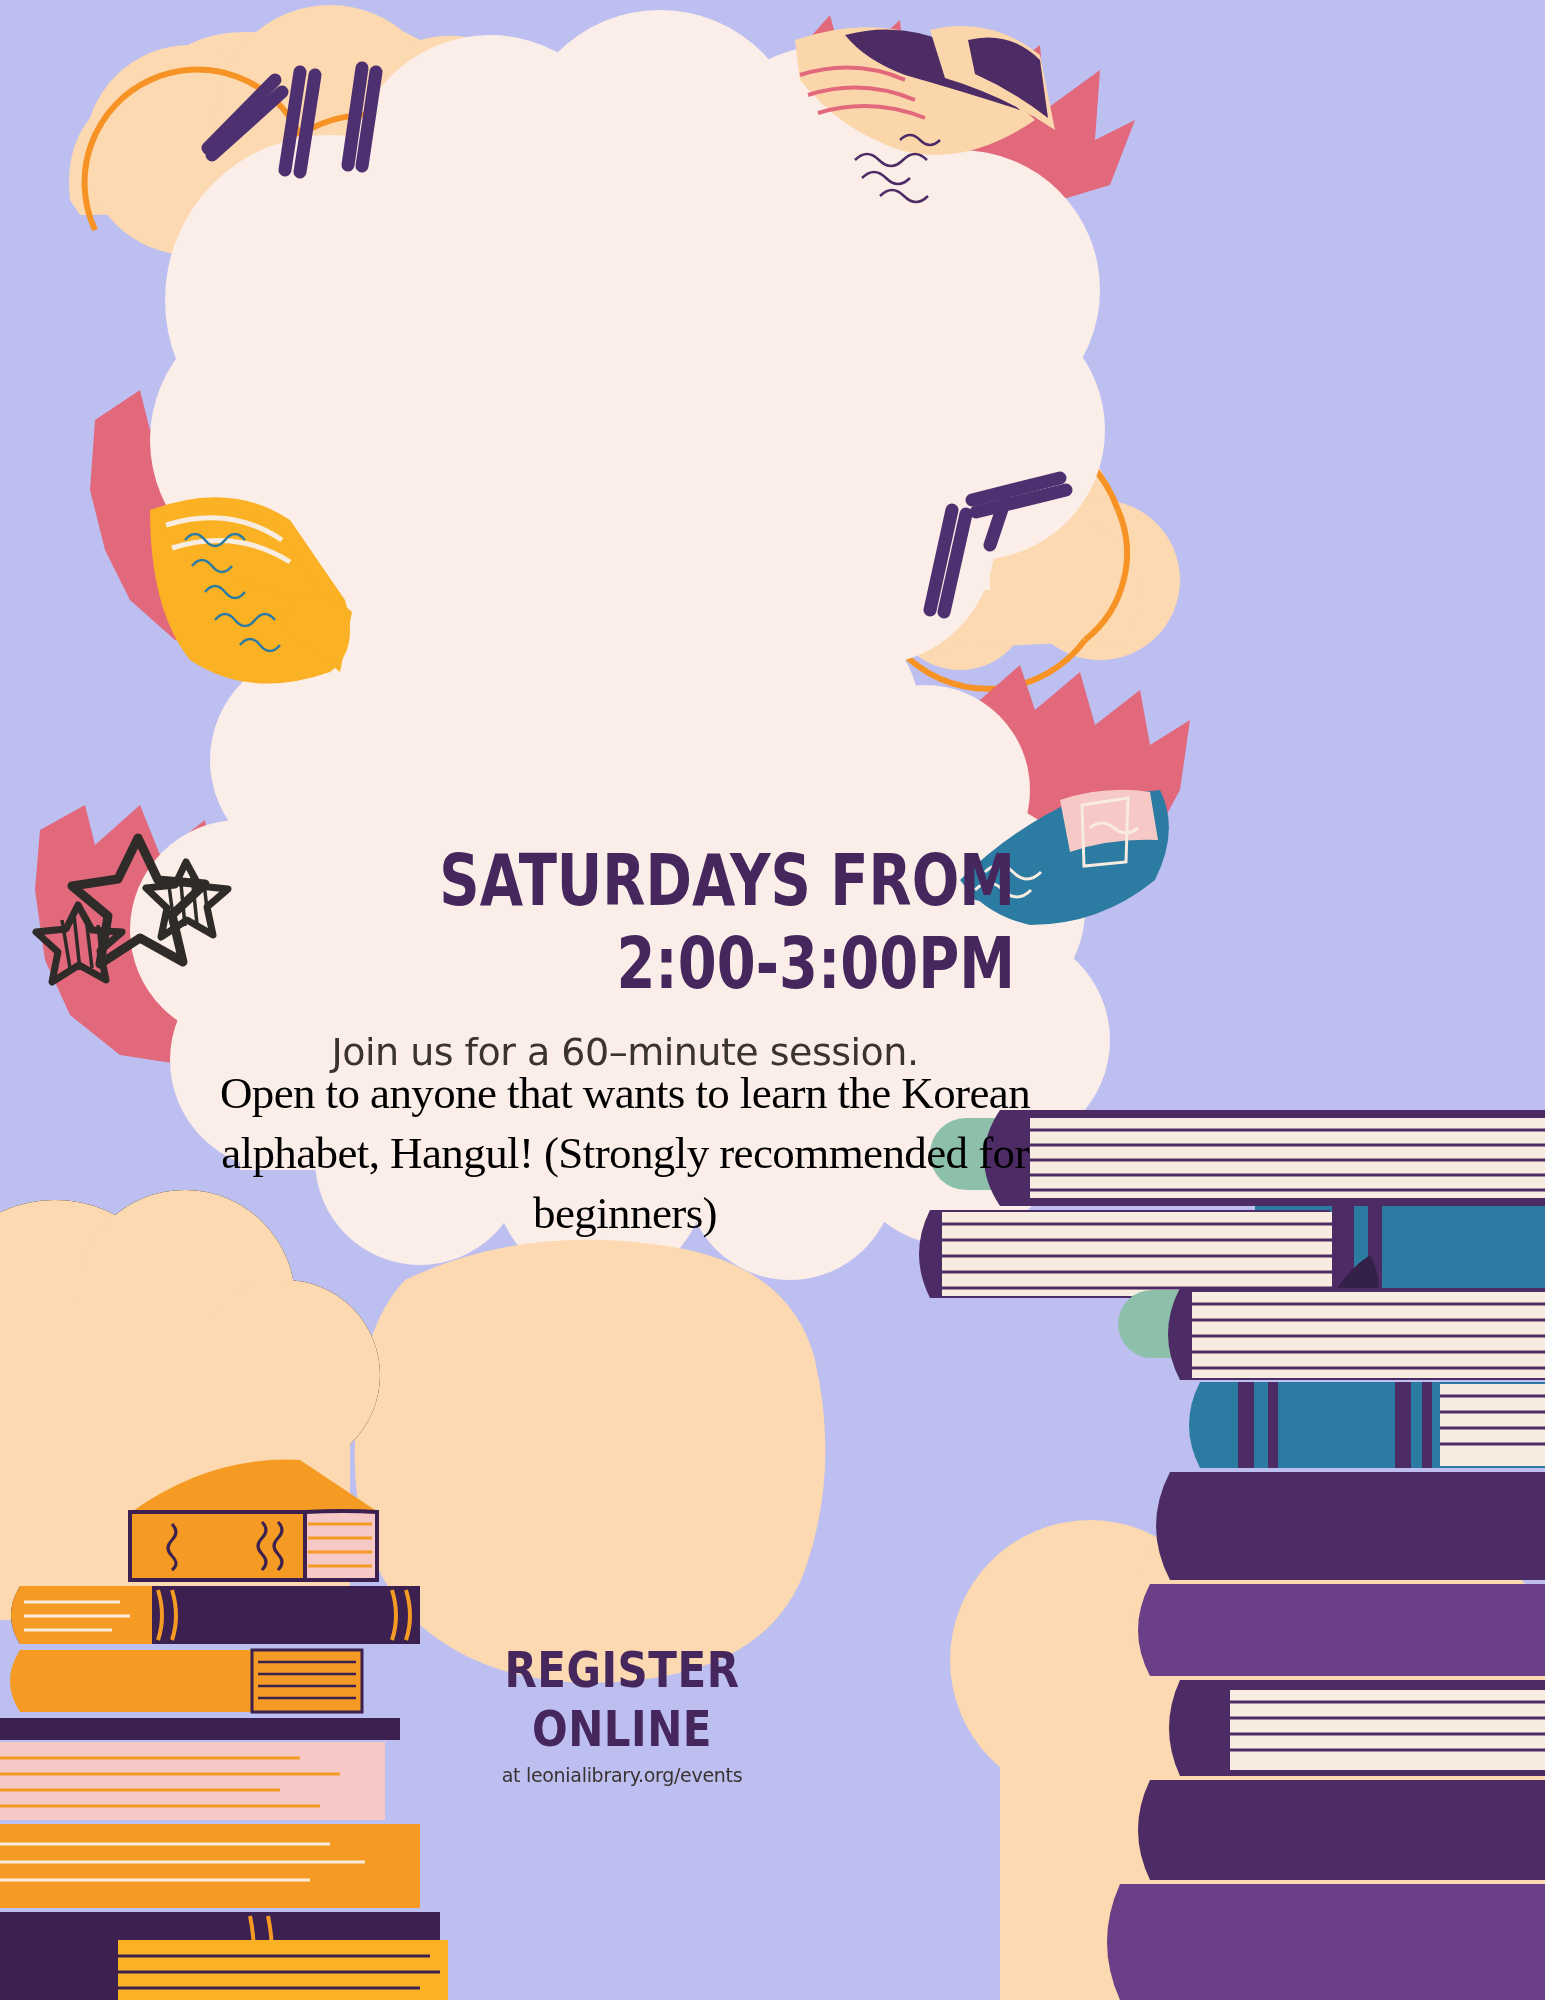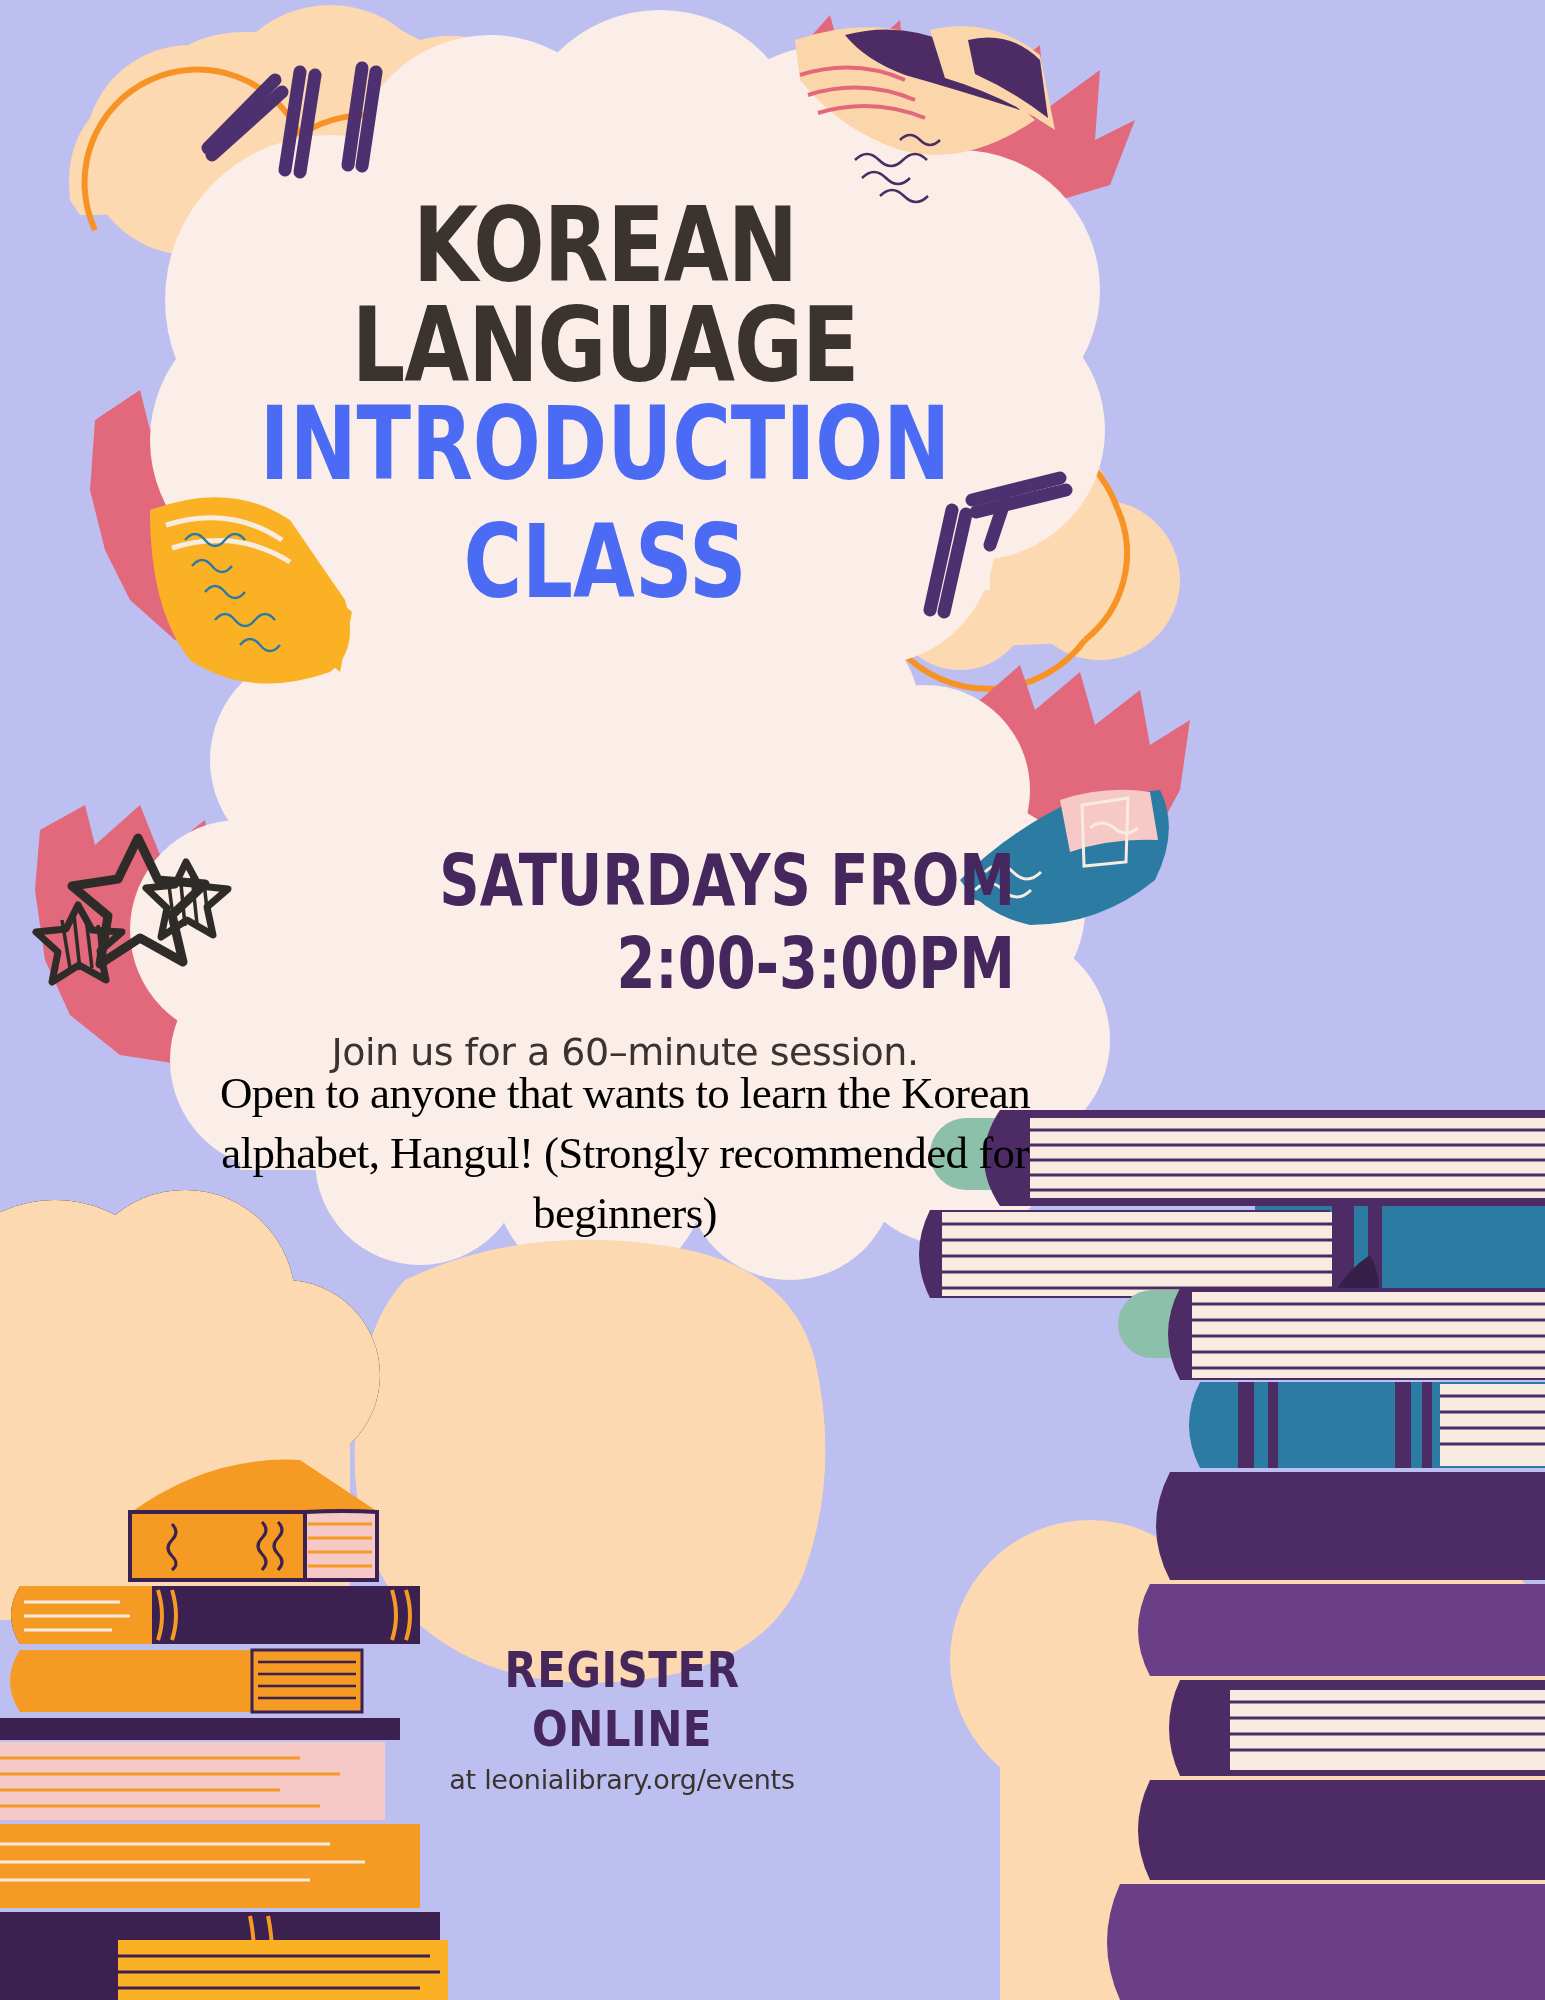--- a/index.html
+++ b/index.html
@@ -113,21 +113,21 @@
     color:#45275d;
     transform:scaleY(1.2);
     transform-origin:center top;
     display:block;
     letter-spacing:0.5px;
   }
   .register-url {
     display:block;
     margin-top:26px;
     font-family:"DejaVu Sans", sans-serif;
-    font-size:27px;
+    font-size:19px;
     color:#3a3330;
     letter-spacing:-0.3px;
   }
 </style>
 </head>
 <body>
 
 <div id="poster">
 
   <svg class="cloud-svg" width="1545" height="2000" viewBox="0 0 1545 2000">
@@ -477,25 +477,20 @@
 
       <path d="M118 1940 h330 v60 h-330 Z" fill="#fbb124"></path>
       <g stroke="#3b2050" stroke-width="3">
         <path d="M118 1956 H430"></path>
           <path d="M118 1972 H440"></path>
           <path d="M118 1988 H420"></path>
       </g>
     </g>
   </svg>
 
-  <div class="title-block">
-    <span class="title-line1">KOREAN LANGUAGE</span>
-    <span class="title-line2">INTRODUCTION</span>
-    <span class="title-line3">CLASS</span>
-  </div>
 
   <div class="time-block">
     <span class="time-line">SATURDAYS FROM</span>
     <span class="time-line">2:00-3:00PM</span>
   </div>
 
   <div class="lede">Join us for a 60–minute session.</div>
 
   <div class="body-copy">Open to anyone that wants to learn the Korean alphabet, Hangul! (Strongly recommended for beginners)</div>
 

